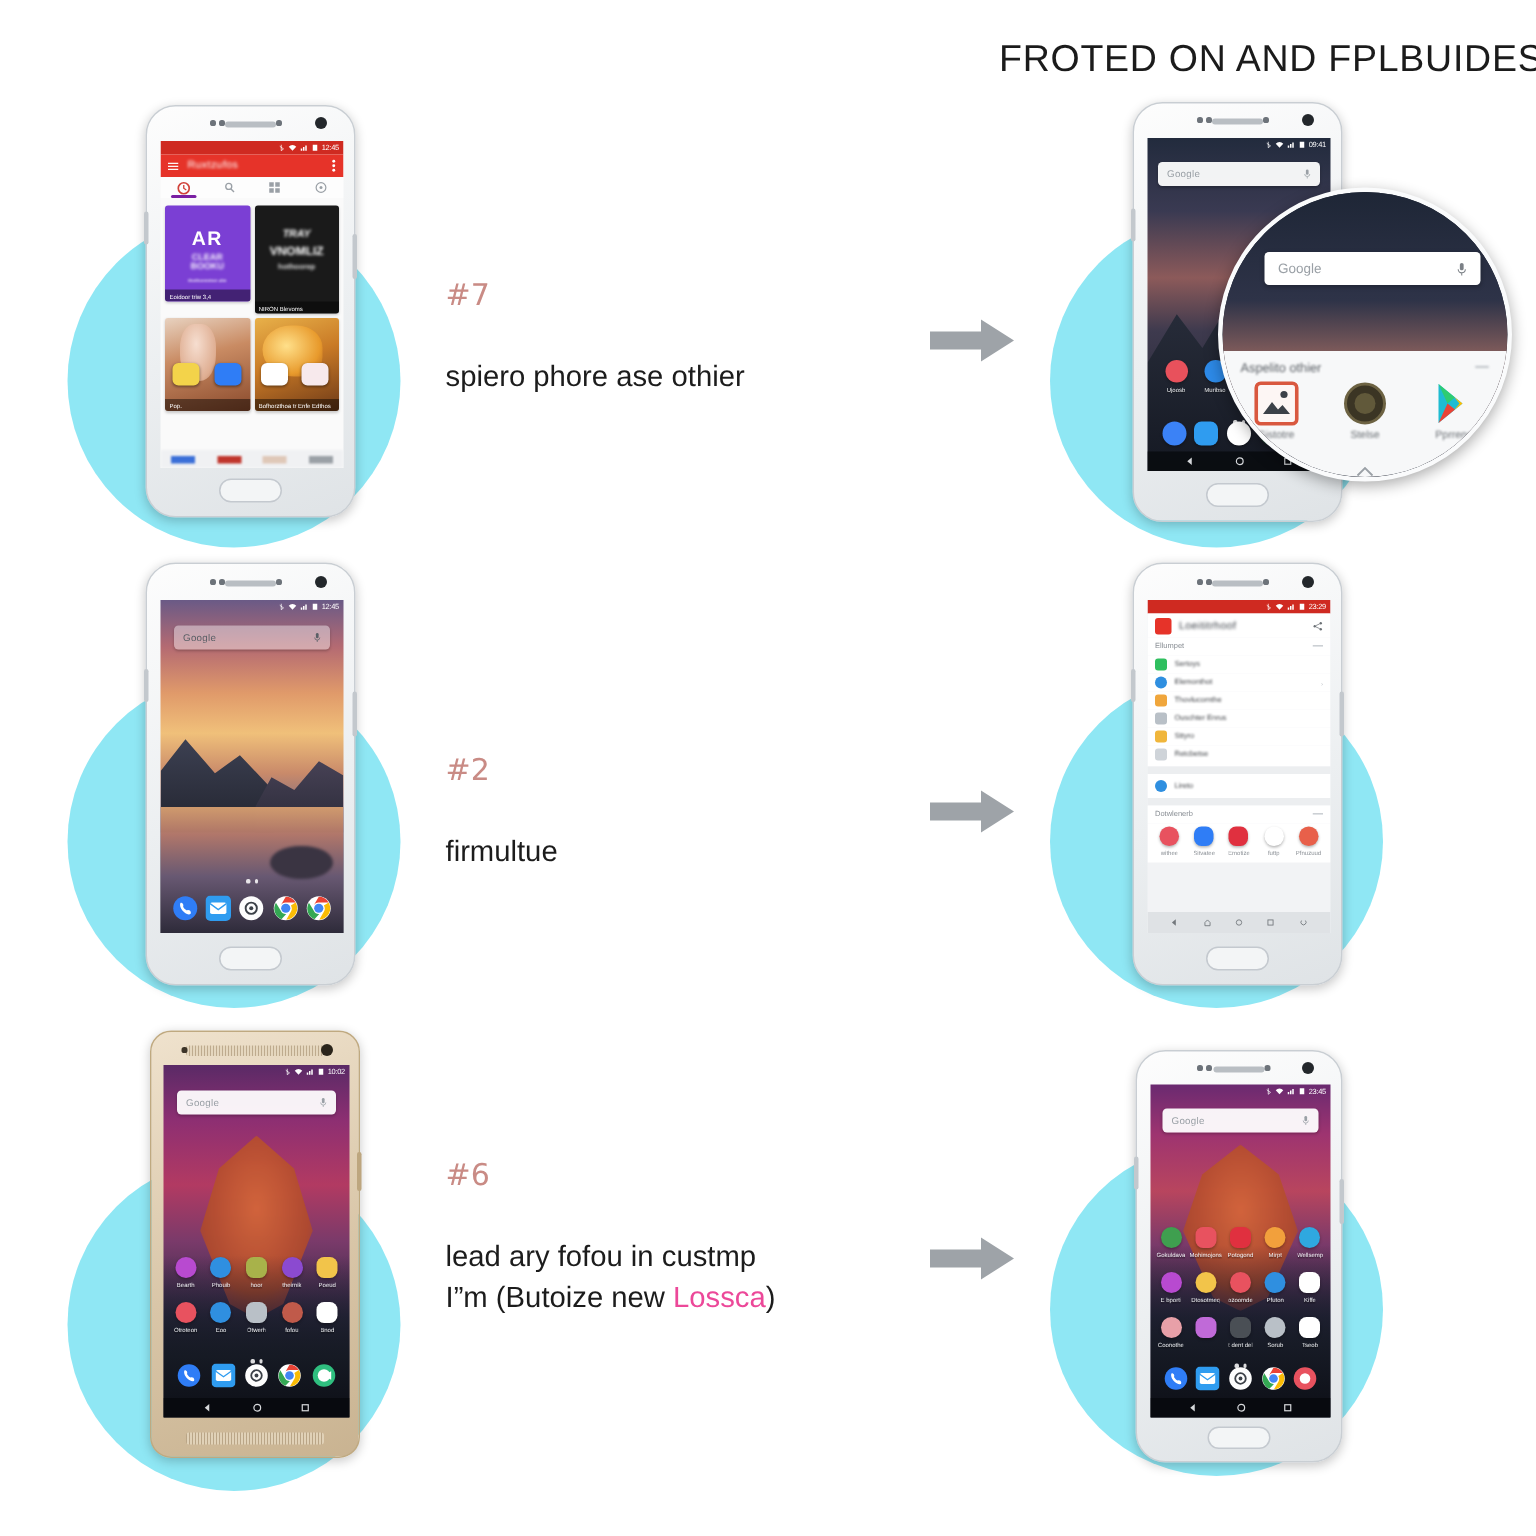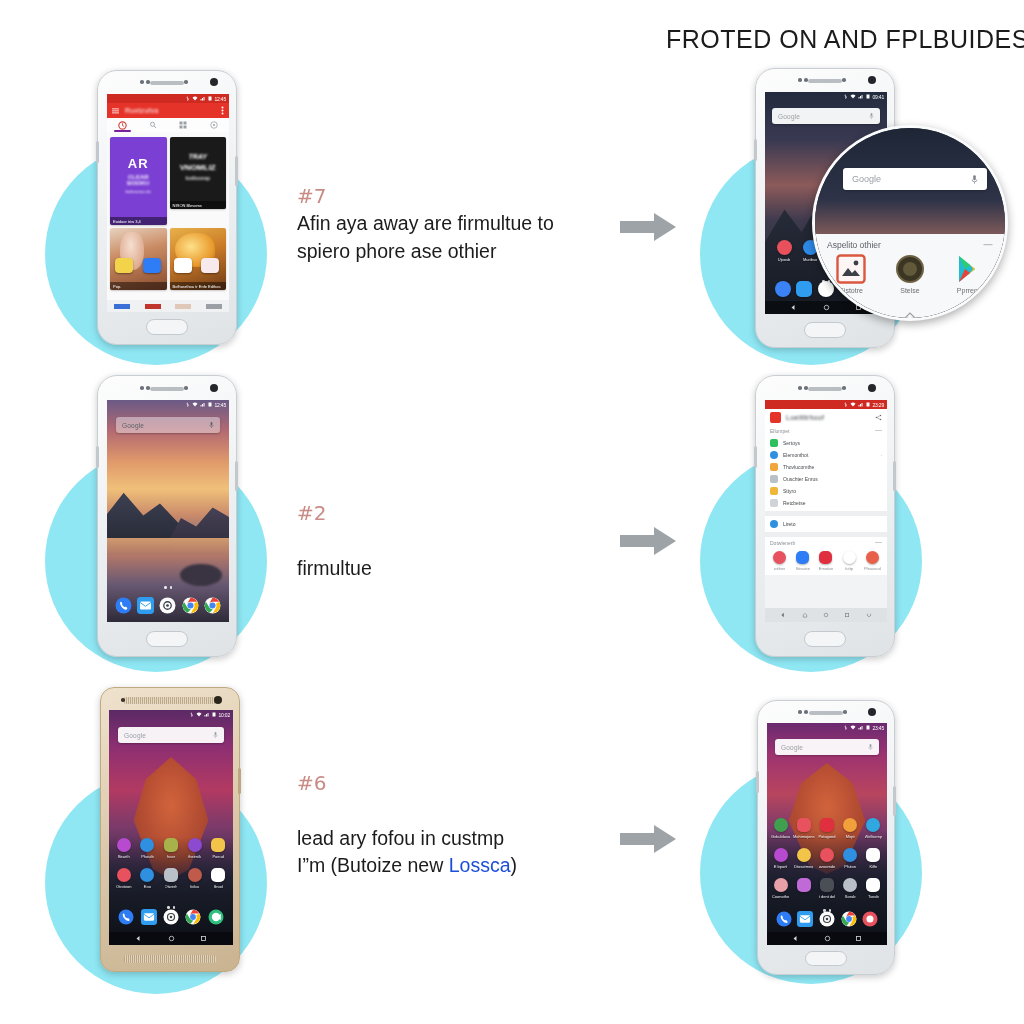--- a/index.html
+++ b/index.html
@@ -49,21 +49,21 @@
     color:#c98b85;
     line-height:1.1;
     margin-bottom:3px;
     font-family:"DejaVu Sans",sans-serif;
   }
   .cap-text{
     font-size:19.5px;
     color:#1c1c1c;
     line-height:1.42;
   }
-  .cap-text .hl{color:#1d4ed8;}
+  .cap-text .hl{color:#ec4899;}
 
   
   .phone{
     position:absolute;
     border-radius:20px;
     box-shadow:0 2px 7px rgba(0,0,0,.22);
     box-sizing:border-box;
   }
   .phone.white{
     background:linear-gradient(160deg,#fdfdfd 0%,#eceff1 55%,#dfe3e6 100%);
@@ -311,21 +311,21 @@
           </div>
           <div class="tab">
             <svg width="8" height="8" viewBox="0 0 16 16">
               <circle cx="8" cy="8" r="6.5" fill="none" stroke="#9aa0a6" stroke-width="1.6"></circle>
               <circle cx="8" cy="8" r="2" fill="#9aa0a6"></circle>
             </svg>
           </div>
         </div>
 
         <div class="cards" style="top:40px;">
-          <div class="card" style="height:88px;background:#7b3fd4;">
+          <div class="card" style="height:64px;background:#7b3fd4;">
             <div class="ctext">
               <div style="font-size:13px;letter-spacing:1px;">AR</div>
               <div style="font-size:6px;margin-top:3px;filter:blur(1px);opacity:.92;">CLEAR<br>BOOKU</div>
               <div style="font-size:3px;margin-top:4px;filter:blur(.8px);opacity:.8;">thothonnnton ubs</div>
             </div>
             <div class="clabel">Eoidoor triw 3,4</div>
           </div>
           <div class="card" style="height:72px;background:#1a1a1a;">
             <div class="ctext" style="filter:blur(1.1px);">
               <div style="font-size:7px;font-style:italic;">TRAY</div>
@@ -355,21 +355,21 @@
           <span style="width:16px;height:5px;background:#9aa0a6;display:block;"></span>
         </div>
       </div>
 
       <div class="homebtn" style="bottom:9px;width:40px;height:14px;"></div>
     </div>
 
     <div class="caption" style="left:297px;top:130px;">
       <div class="cap-num">#7</div>
       <div class="cap-text">
-        <span>Afin aya away are firmultue to</span><br>
+        <br>
         <span>spiero phore ase othier</span>
       </div>
     </div>
 
     <div class="arrow" style="left:620px;top:155px;">
       <svg viewBox="0 0 58 34">
         <path d="M0 11h34V3l22 14-22 14v-8H0z" fill="#9ea3a8"></path>
       </svg>
     </div>
 

